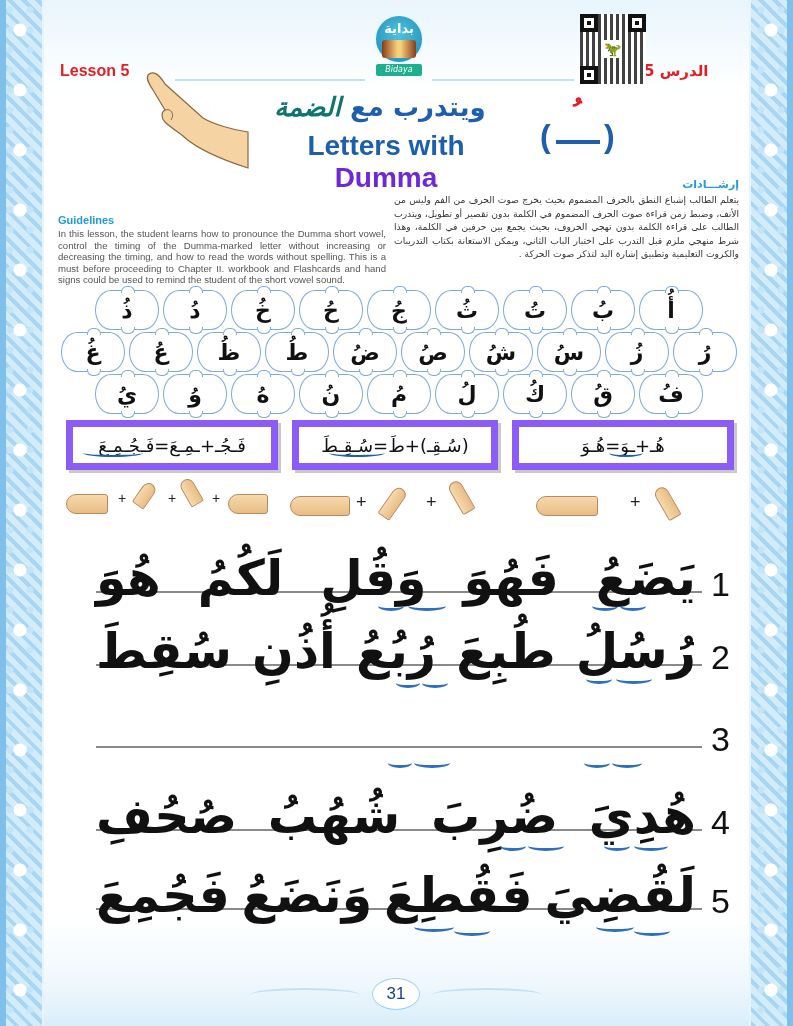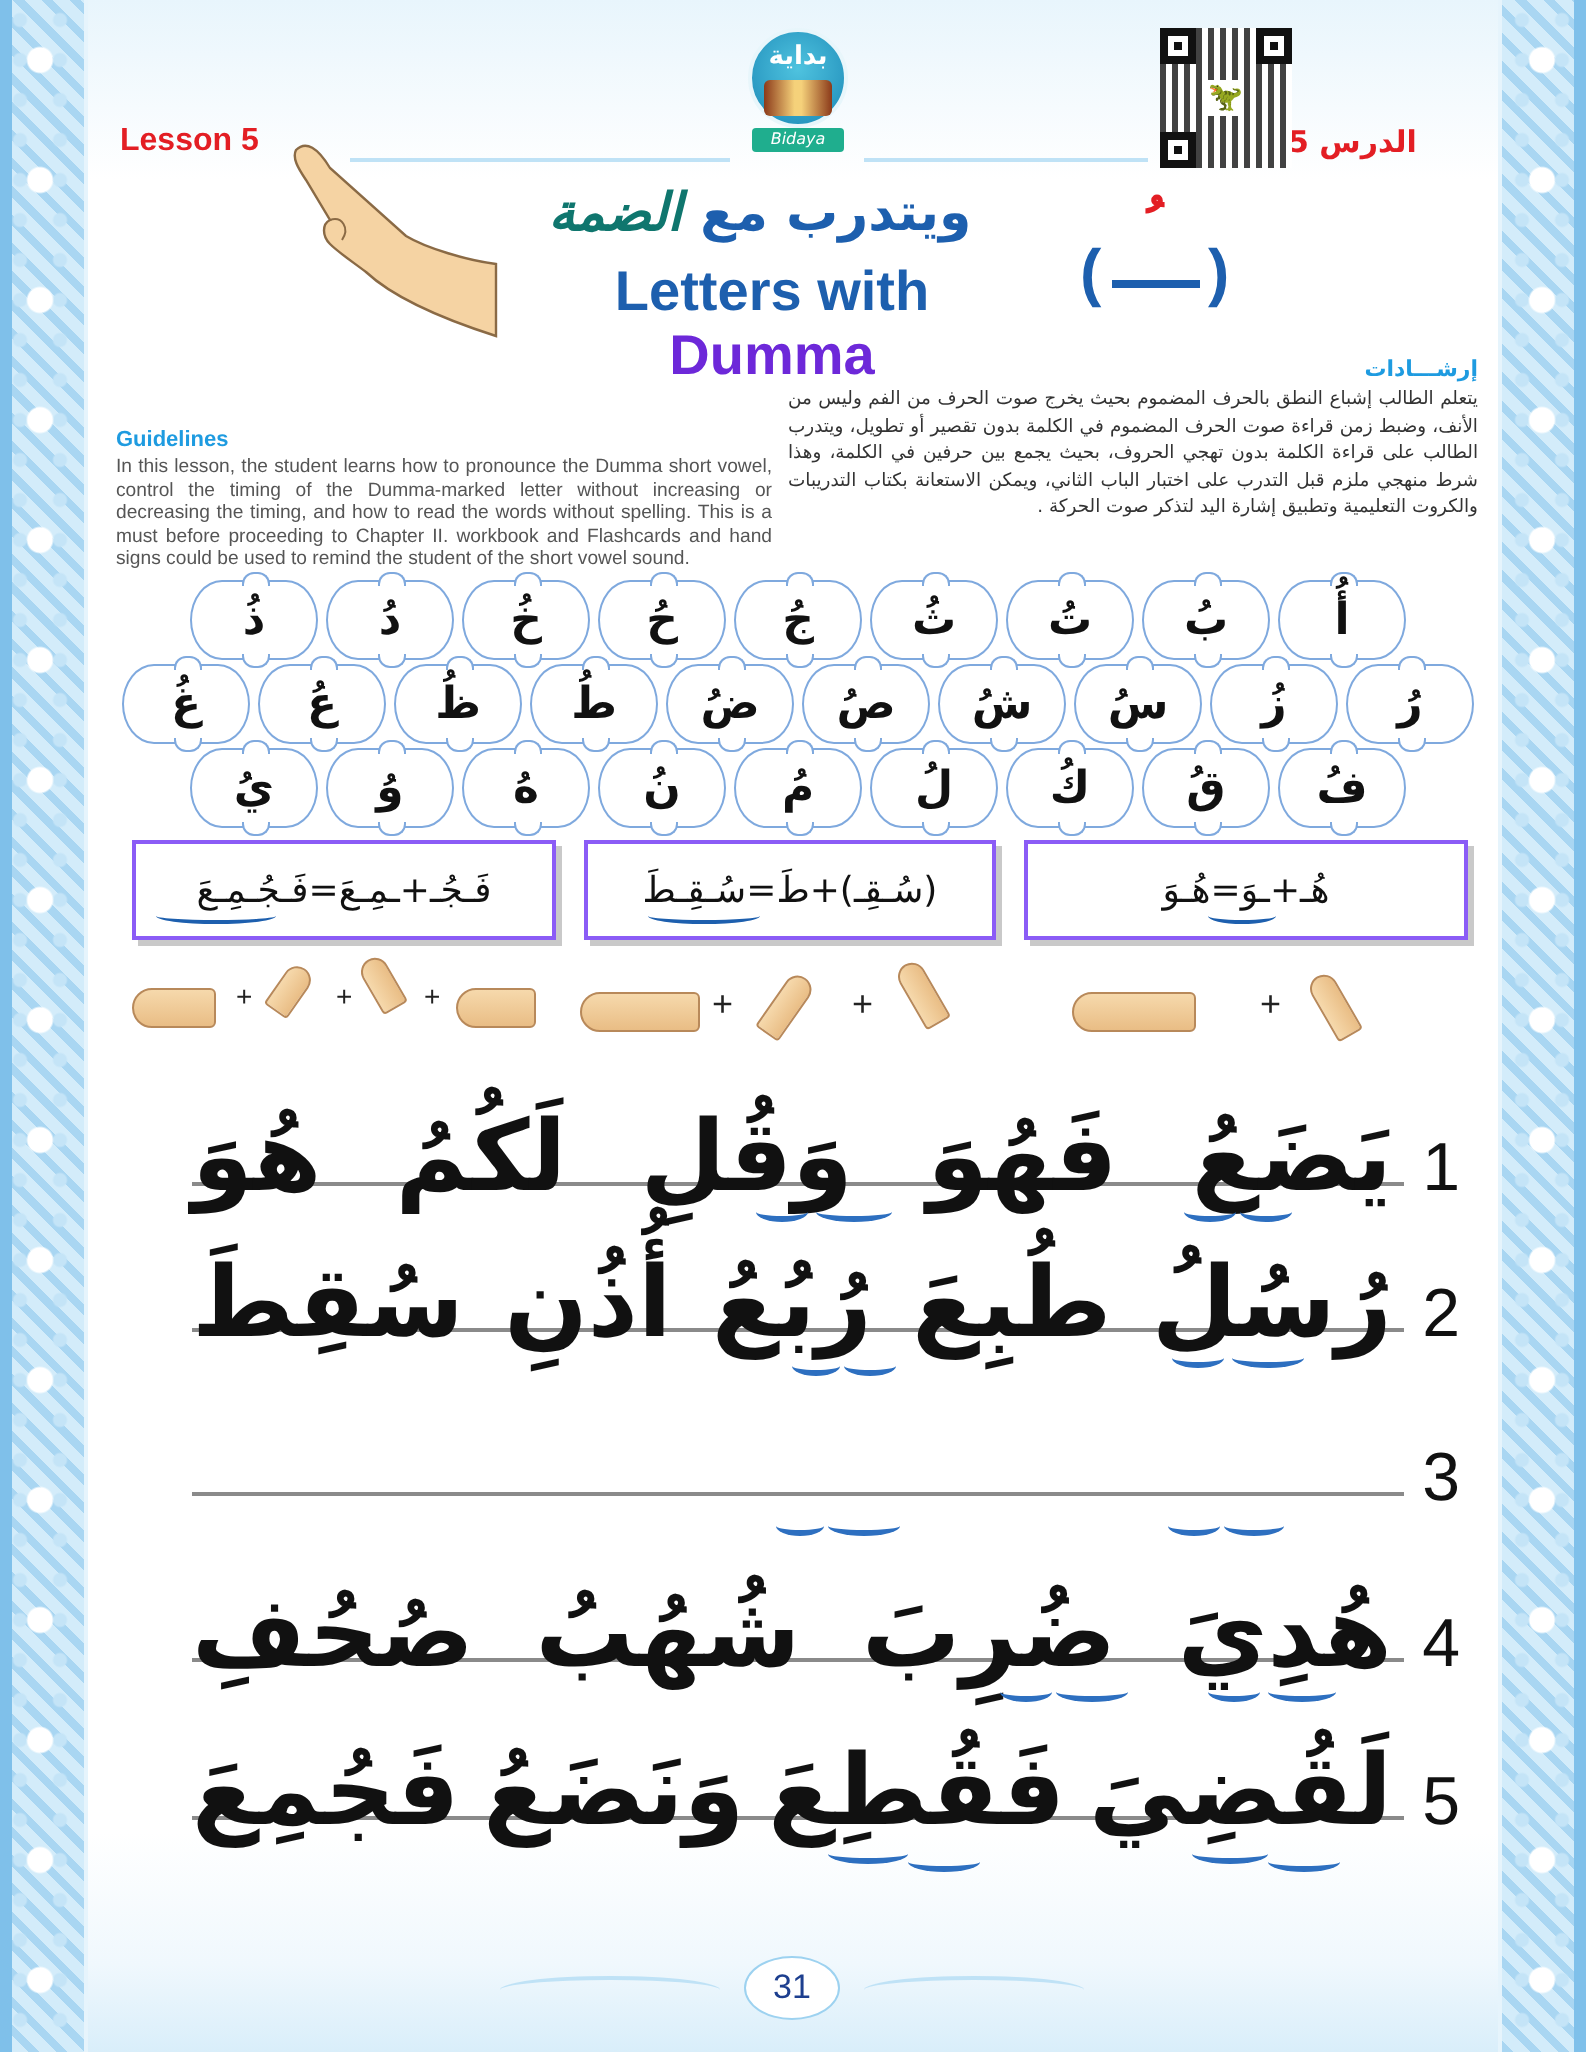--- a/index.html
+++ b/index.html
@@ -141,21 +141,21 @@
   }
   .tile::before { top: -5px; border-bottom: none; border-radius: 6px 6px 0 0; }
   .tile::after { bottom: -5px; border-top: none; border-radius: 0 0 6px 6px; }
   .tile .ch {
     font-family: "DejaVu Sans", sans-serif; font-weight: bold; font-size: 22px; color: #111; position: relative; z-index: 1;
   }
 
   
   .ex-box {
     position: absolute; top: 420px; height: 50px; background: #fff;
-    border: 2px solid #8b5cf6; box-shadow: 3px 3px 0 #c9c9c9;
+    border: 7px solid #8b5cf6; box-shadow: 3px 3px 0 #c9c9c9;
     display: flex; align-items: center; justify-content: center; direction: rtl;
     font-family: "DejaVu Sans", sans-serif; font-size: 18px; color: #111;
   }
   .ex-box .arc {
     position: absolute; bottom: 6px; height: 8px; border-bottom: 2.5px solid #1d5fae; border-radius: 0 0 50% 50%;
   }
 
   .hands-row {
     position: absolute; top: 486px; height: 40px;
   }

